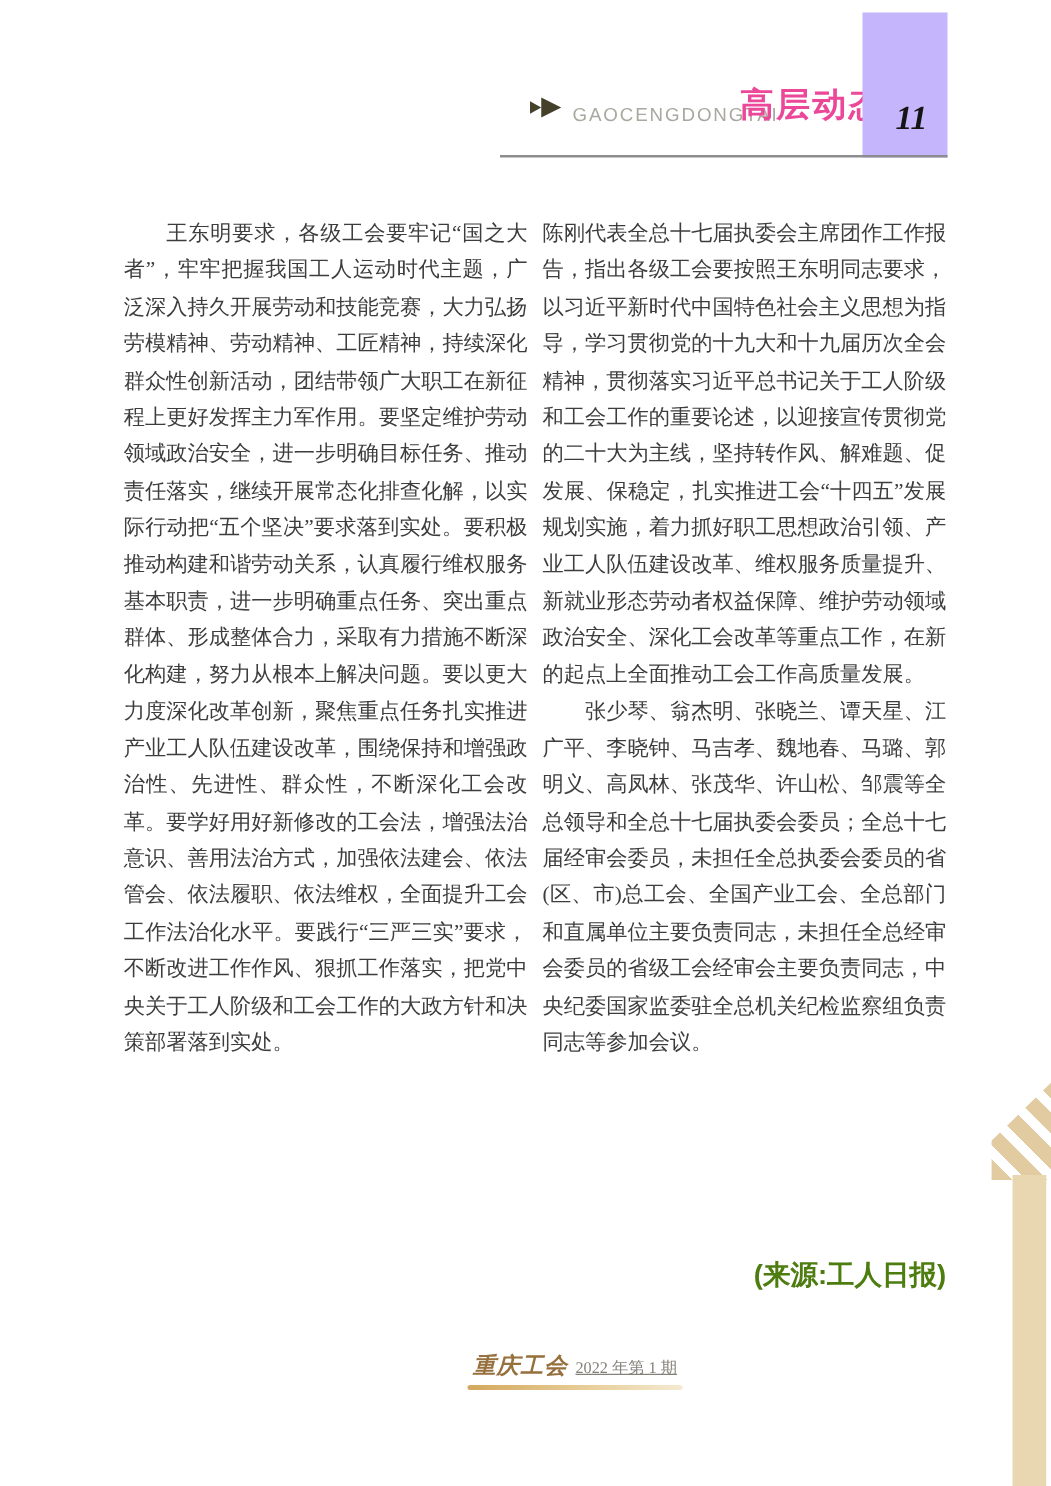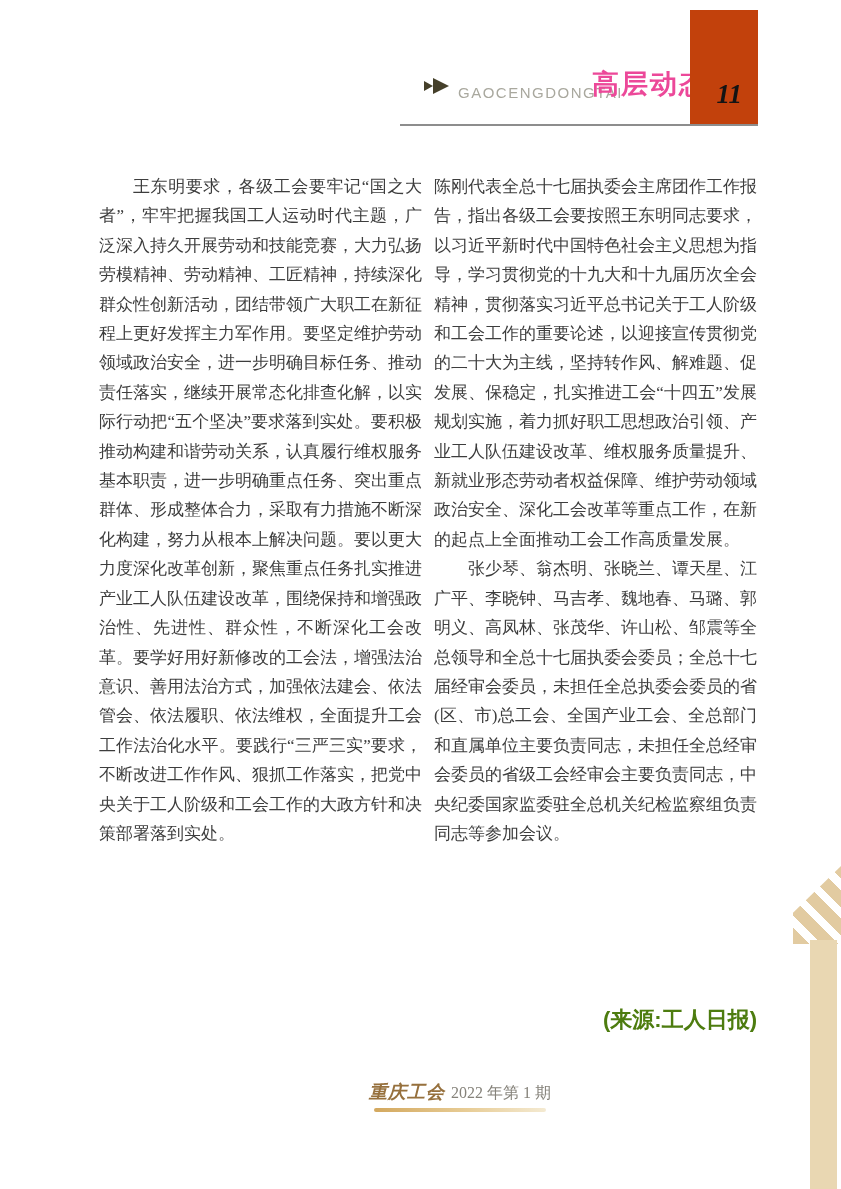--- a/index.html
+++ b/index.html
@@ -20,21 +20,21 @@
     font-family:"Liberation Sans","DejaVu Sans",sans-serif;
     font-size:15px; letter-spacing:1.5px; color:#a9a89e; font-weight:500;
   }
   .hdr-title {
     position:absolute; left:592px; top:66px;
     font-family:"Liberation Sans","DejaVu Sans",sans-serif;
     font-size:27px; font-weight:bold; color:#ec4899; letter-spacing:2px;
   }
   .pageno-block {
     position:absolute; left:690px; top:10px; width:68px; height:116px;
-    background:#c2410c;
+    background:#c4b5fd;
   }
   .pageno {
     position:absolute; right:16px; bottom:16px;
     font-family:"Liberation Serif","DejaVu Serif",serif;
     font-style:italic; font-weight:bold; font-size:27px; color:#141414;
   }
   .hdr-rule {
     position:absolute; left:400px; top:124px; width:358px; height:2px;
     background:#8d8d8d;
   }
@@ -61,21 +61,21 @@
     position:absolute; left:360px; top:1080px; width:200px;
     text-align:center;
   }
   .footer-text { white-space:nowrap; }
   .journal-logo {
     font-family:"Liberation Serif","DejaVu Serif",serif;
     font-style:italic; font-weight:bold; font-size:18px; color:#96703d;
     letter-spacing:1px;
   }
   .issue-label {
-    font-size:16px; color:#85827a; margin-left:6px;
+    font-size:13px; color:#85827a; margin-left:6px;text-decoration:underline;
   }
   .footer-underline {
     margin:4px auto 0 auto; width:172px; height:4px;
     background:linear-gradient(90deg,#d3a85e 0%,#e8cd97 55%,#f4ead2 100%);
     border-radius:2px;
   }
 
   
   .corner-stripes {
     position:absolute; right:0px; top:866px; width:48px; height:78px;

